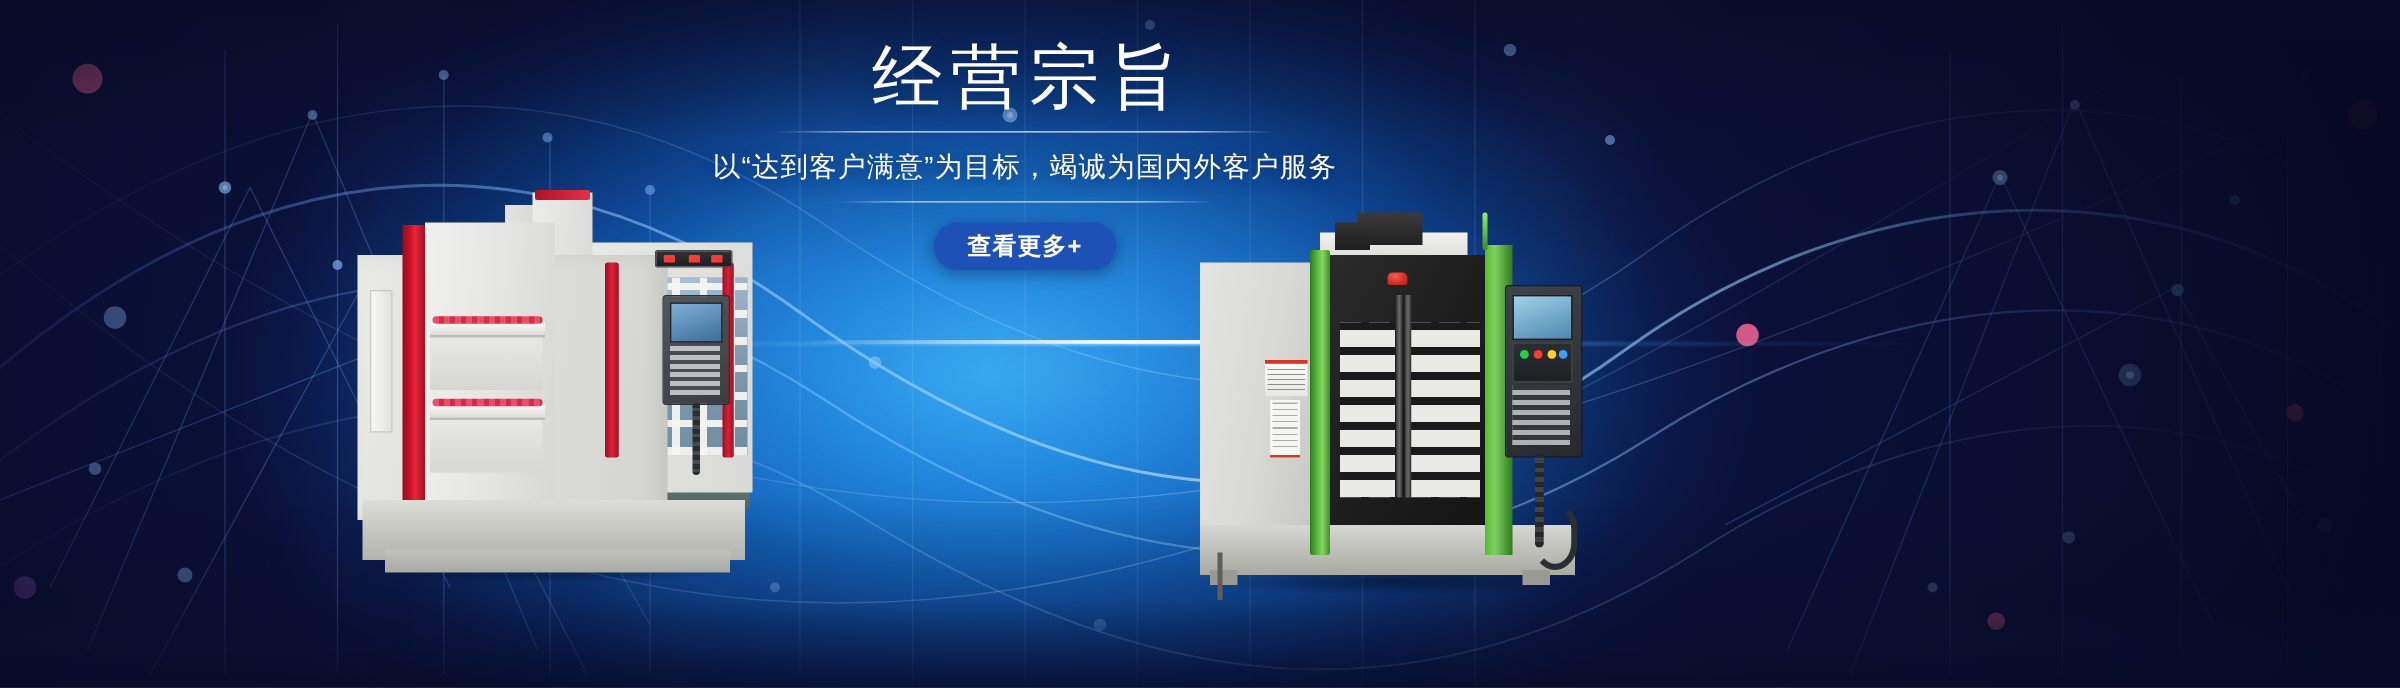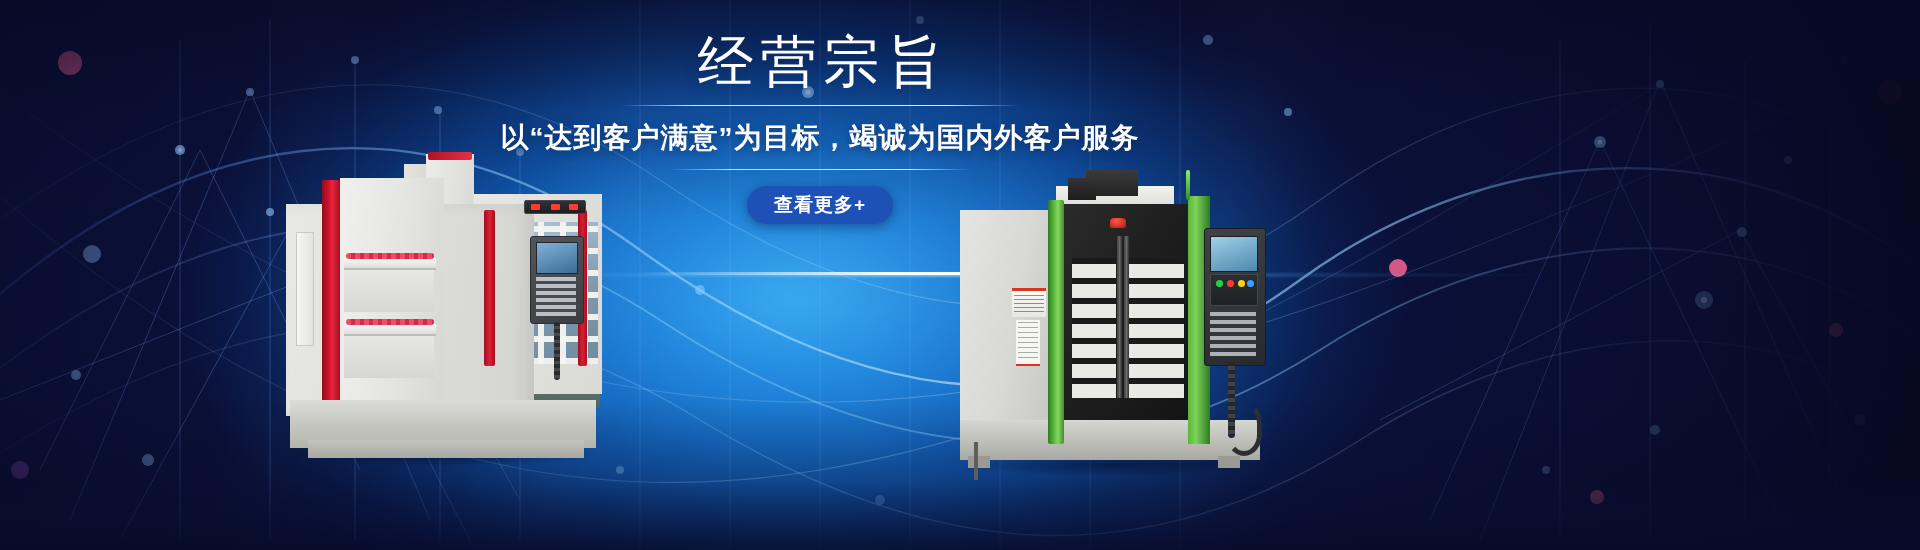--- a/index.html
+++ b/index.html
@@ -59,21 +59,21 @@
   }
   .subtitle{
     margin-top:12px;font-size:26px;font-weight:bold;color:#fff;letter-spacing:1px;
     text-shadow:0 2px 10px rgba(8,35,85,.6);
   }
   .rule{
     width:400px;height:1px;margin:13px auto 0 auto;
     background:linear-gradient(90deg, rgba(255,255,255,0) 0%, rgba(255,255,255,.85) 18%, rgba(255,255,255,.9) 82%, rgba(255,255,255,0) 100%);
   }
   .tagline{
-    margin-top:13px;font-size:28px;font-weight:bold;color:#fff;letter-spacing:1px;
+    margin-top:13px;font-size:22px;font-weight:normal;color:#fff;letter-spacing:1px;
     text-shadow:0 2px 10px rgba(8,35,85,.6);
   }
   .rule2{
     width:300px;height:1px;margin:12px auto 0 auto;
     background:linear-gradient(90deg, rgba(255,255,255,0) 0%, rgba(255,255,255,.75) 20%, rgba(255,255,255,.8) 80%, rgba(255,255,255,0) 100%);
   }
   .btn-wrap{margin-top:16px;display:flex;justify-content:center;align-items:flex-end;}
   .more-btn{
     display:inline-flex;align-items:center;justify-content:center;
     min-width:146px;height:38px;padding:0 24px;border:0;cursor:pointer;

